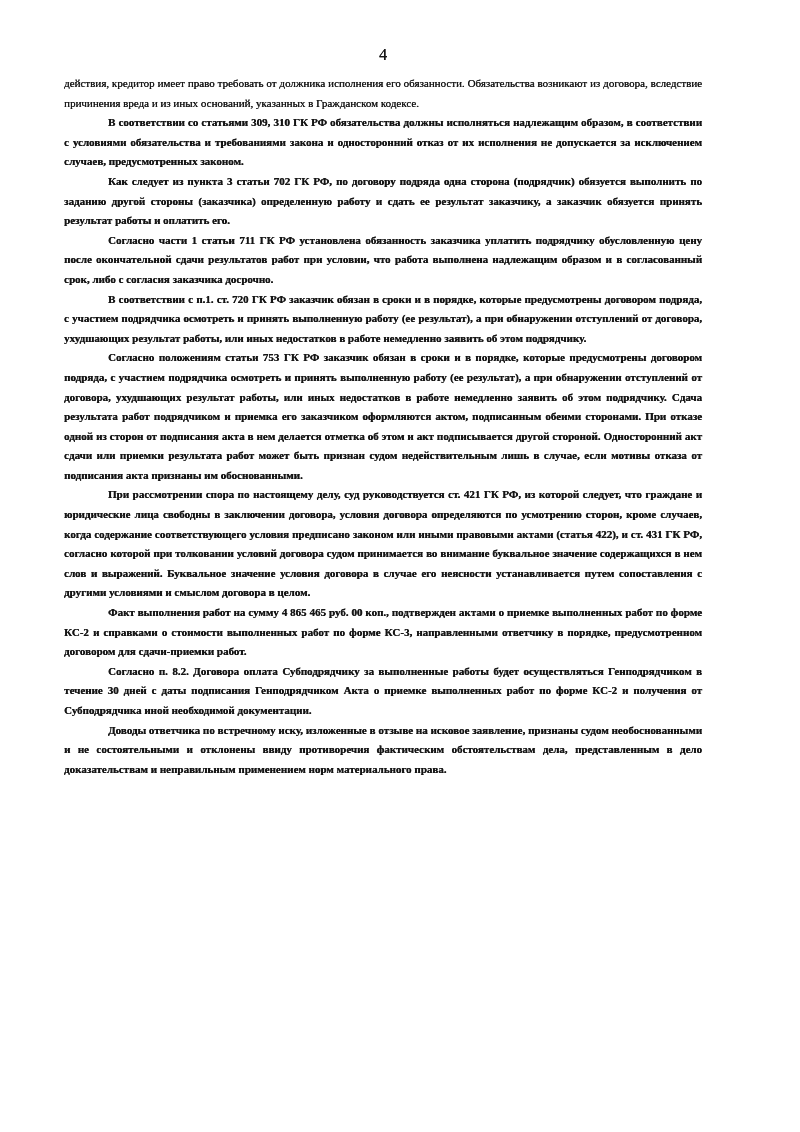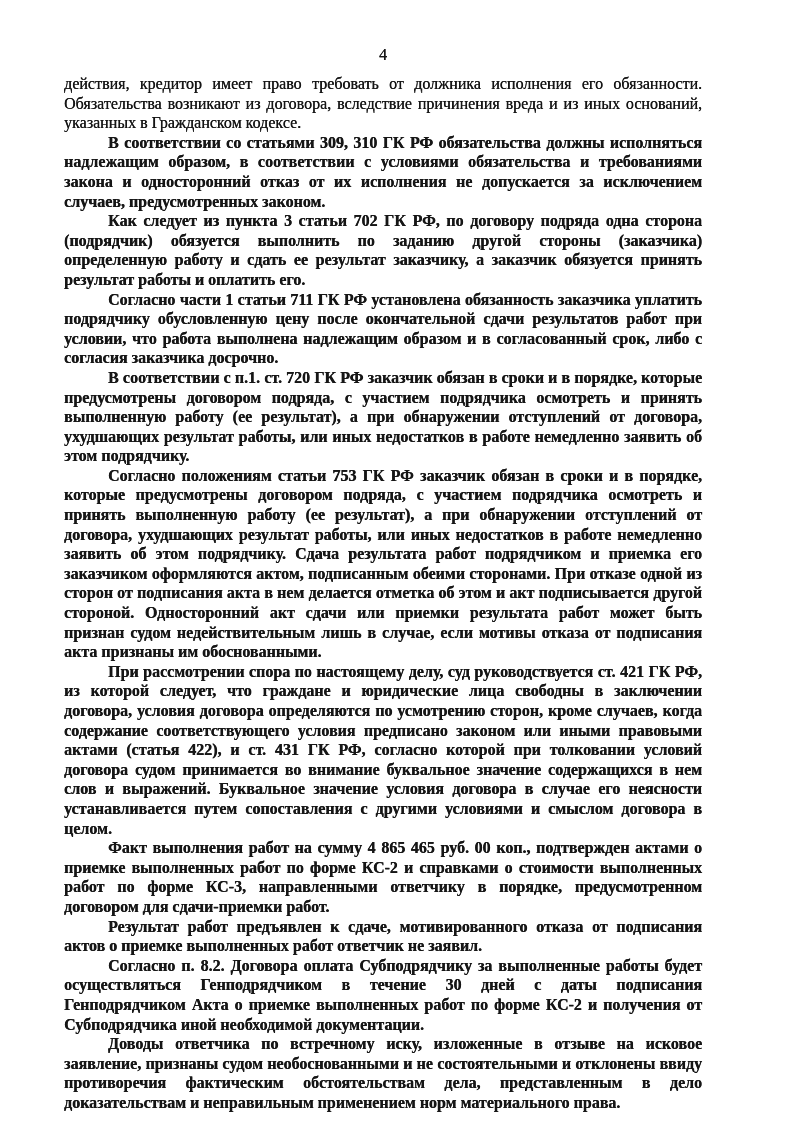--- a/index.html
+++ b/index.html
@@ -29,21 +29,21 @@
   }
   .document-body {
     position: absolute;
     top: 74px;
     left: 64px;
     right: 98px;
   }
   .document-body p {
     margin: 0;
     padding: 0;
-    font-size: 16px;
+    font-size: 11px;
     line-height: 19.6px;
     text-align: justify;
     text-shadow: 0.3px 0 0 currentColor; 
   }
   .document-body p.indent {
     text-indent: 44px;
     font-weight: bold;
   }
 </style>
 </head>
@@ -53,17 +53,16 @@
   <div class="page-number">4</div>
   <div class="document-body">
       <p class="">действия, кредитор имеет право требовать от должника исполнения его обязанности. Обязательства возникают из договора, вследствие причинения вреда и из иных оснований, указанных в Гражданском кодексе.</p>
       <p class="indent">В соответствии со статьями 309, 310 ГК РФ обязательства должны исполняться надлежащим образом, в соответствии с условиями обязательства и требованиями закона и односторонний отказ от их исполнения не допускается за исключением случаев, предусмотренных законом.</p>
       <p class="indent">Как следует из пункта 3 статьи 702 ГК РФ, по договору подряда одна сторона (подрядчик) обязуется выполнить по заданию другой стороны (заказчика) определенную работу и сдать ее результат заказчику, а заказчик обязуется принять результат работы и оплатить его.</p>
       <p class="indent">Согласно части 1 статьи 711 ГК РФ установлена обязанность заказчика уплатить подрядчику обусловленную цену после окончательной сдачи результатов работ при условии, что работа выполнена надлежащим образом и в согласованный срок, либо с согласия заказчика досрочно.</p>
       <p class="indent">В соответствии  с п.1. ст. 720 ГК РФ заказчик обязан в сроки и в порядке, которые предусмотрены договором подряда, с участием подрядчика осмотреть и принять выполненную работу (ее результат), а при обнаружении отступлений от договора, ухудшающих результат работы, или иных недостатков в работе немедленно заявить об этом подрядчику.</p>
       <p class="indent">Согласно положениям статьи 753 ГК РФ заказчик обязан в сроки и в порядке, которые предусмотрены договором подряда, с участием подрядчика осмотреть и принять выполненную работу (ее результат), а при обнаружении отступлений от договора, ухудшающих результат работы, или иных недостатков в работе немедленно заявить об этом подрядчику. Сдача результата работ подрядчиком и приемка его заказчиком оформляются актом, подписанным обеими сторонами. При отказе одной из сторон от подписания акта в нем делается отметка об этом и акт подписывается другой стороной. Односторонний акт сдачи или приемки результата работ может быть признан судом недействительным лишь в случае, если мотивы отказа от подписания акта признаны им обоснованными.</p>
       <p class="indent">При рассмотрении спора по настоящему делу, суд руководствуется ст. 421 ГК РФ, из которой следует, что граждане и юридические лица свободны в заключении договора, условия договора определяются по усмотрению сторон, кроме случаев, когда содержание соответствующего условия предписано законом или иными правовыми актами (статья 422), и ст. 431 ГК РФ, согласно которой  при толковании условий договора судом принимается во внимание буквальное значение содержащихся в нем слов и выражений. Буквальное значение условия договора в случае его неясности устанавливается путем сопоставления с другими условиями и смыслом договора в целом.</p>
       <p class="indent">Факт выполнения работ на сумму 4 865 465 руб. 00 коп., подтвержден актами о приемке выполненных работ по форме КС-2 и справками о стоимости выполненных работ по форме КС-3, направленными ответчику в порядке, предусмотренном договором для сдачи-приемки работ.</p>
-      <p class="indent">Результат работ предъявлен к сдаче, мотивированного отказа от подписания актов о приемке выполненных работ ответчик не заявил.</p>
       <p class="indent">Согласно п. 8.2. Договора оплата Субподрядчику за выполненные работы будет осуществляться Генподрядчиком в течение 30 дней с даты подписания Генподрядчиком Акта о приемке выполненных работ по форме КС-2 и получения от Субподрядчика иной необходимой документации.</p>
       <p class="indent">Доводы ответчика по встречному иску, изложенные в отзыве на исковое заявление, признаны судом необоснованными и не состоятельными и отклонены ввиду противоречия фактическим обстоятельствам дела, представленным в дело доказательствам и неправильным применением норм материального права.</p>
     </div>
 </div>
 
 </body></html>

